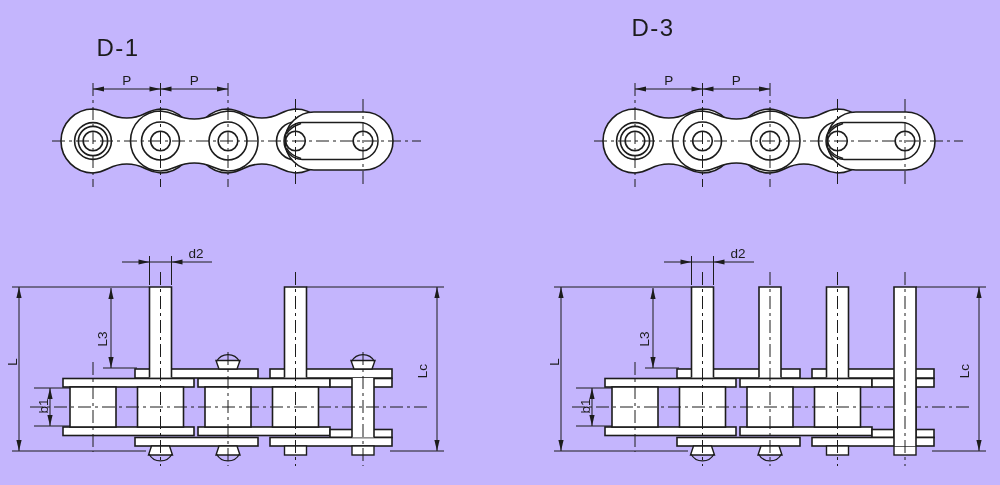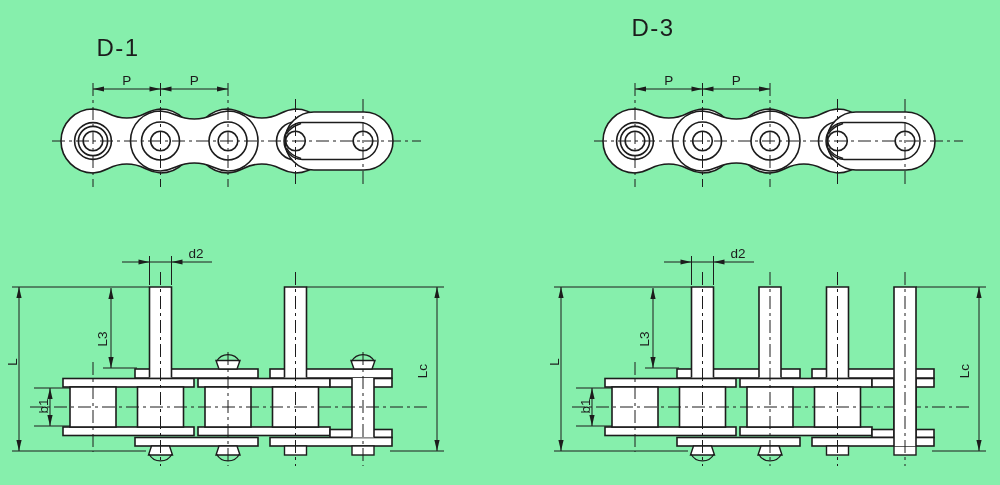--- a/index.html
+++ b/index.html
@@ -1,17 +1,17 @@
 <!DOCTYPE html>
 <html><head>
 <meta charset="utf-8">
 <style>
   html, body { margin: 0; padding: 0; background: #ffffff; }
   body { width: 1000px; height: 485px; overflow: hidden; }
-  .stage { position: relative; width: 1000px; height: 485px; background: #86efac; }
+  .stage { position: relative; width: 1000px; height: 485px; background: #c4b5fd; }
   svg { display: block; }
   .ttl  { font-family: "Liberation Sans", sans-serif; font-size: 24px; letter-spacing: 1.5px; fill: #1c1c1c; }
   .lbl  { font-family: "Liberation Sans", sans-serif; font-size: 13.5px; fill: #1c1c1c; }
 </style>
 </head>
 <body>
 
 <div class="stage">
 <svg width="1000" height="485" viewBox="0 0 1000 485">
 

